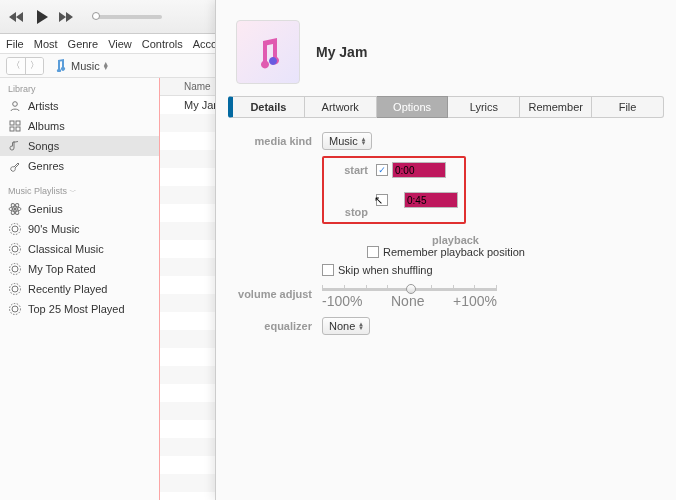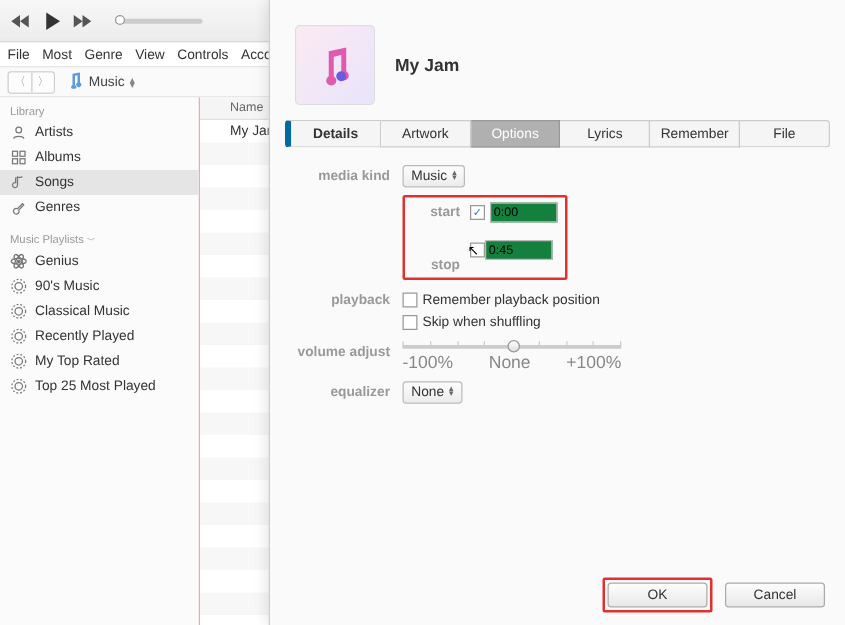--- a/index.html
+++ b/index.html
@@ -56,21 +56,21 @@
 .tab:first-child { border-left: 5px solid #0369a1; border-radius: 3px 0 0 3px; font-weight: bold; }
 .tab:last-child { border-radius: 0 3px 3px 0; }
 .tab.selected { background: #b0b0b0; color: #fff; border-color: #999; }
 
 .form { padding: 0 20px; }
 .form-row { display: flex; align-items: center; margin-bottom: 6px; }
 .form-label { width: 86px; text-align: right; padding-right: 10px; color: #999; font-weight: bold; font-size: 11px; }
 .form-field { display: flex; align-items: center; gap: 4px; }
 .select { display: inline-flex; align-items: center; gap: 4px; height: 18px; padding: 0 6px; background: linear-gradient(#fdfdfd,#ececec); border: 1px solid #bbb; border-radius: 3px; font-size: 11px; }
 .sel-arrow { font-size: 7px; line-height: 4px; color: #666; display: flex; flex-direction: column; }
-.text-input { width: 54px; height: 16px; border: 1px solid #bbb; background: #15803d; font-size: 10px; padding: 0 2px; }
+.text-input { width: 54px; height: 16px; border: 1px solid #bbb; background: #be185d; font-size: 10px; padding: 0 2px; }
 .checkbox { width: 12px; height: 12px; border: 1px solid #999; background: #fff; display: inline-flex; align-items: center; justify-content: center; font-size: 9px; color: #2a7de1; }
 .hl-red { border: 2.5px solid #e03030; border-radius: 2px; padding: 4px 6px 4px 0; }
 .hl-red-btn { border: 2.5px solid #e03030; border-radius: 2px; padding: 2px; display: inline-block; }
 
 .vol-range { width: 175px; height: 3px; background: #ccc; position: relative; margin-top: 4px; }
 .vol-knob { position: absolute; width: 10px; height: 10px; background: linear-gradient(#fff,#ddd); border: 1px solid #999; border-radius: 50%; top: -4px; left: 84px; }
 .vol-ticks { position: absolute; top: -3px; width: 100%; display: flex; justify-content: space-between; }
 .vol-ticks span { width: 1px; height: 4px; background: #ccc; }
 .vol-labels { display: flex; width: 175px; justify-content: space-between; font-size: 14px; color: #888; margin-top: 2px; }
 
@@ -224,30 +224,30 @@
         </span>
       <span>Classical Music</span>
     </div>
     <div class="sb-item">
       <span class="sb-icon">
           <svg class="mi" viewBox="0 0 14 14">
             <circle cx="7" cy="7" r="3" stroke="#777" fill="none"></circle>
             <circle cx="7" cy="7" r="5.5" stroke="#777" fill="none" stroke-dasharray="1.5 1.5"></circle>
           </svg>
         </span>
-      <span>Recently Played</span>
+      <span>My Top Rated</span>
     </div>
     <div class="sb-item">
       <span class="sb-icon">
           <svg class="mi" viewBox="0 0 14 14">
             <circle cx="7" cy="7" r="3" stroke="#777" fill="none"></circle>
             <circle cx="7" cy="7" r="5.5" stroke="#777" fill="none" stroke-dasharray="1.5 1.5"></circle>
           </svg>
         </span>
-      <span>My Top Rated</span>
+      <span>Recently Played</span>
     </div>
     <div class="sb-item">
       <span class="sb-icon">
           <svg class="mi" viewBox="0 0 14 14">
             <circle cx="7" cy="7" r="3" stroke="#777" fill="none"></circle>
             <circle cx="7" cy="7" r="5.5" stroke="#777" fill="none" stroke-dasharray="1.5 1.5"></circle>
           </svg>
         </span>
       <span>Top 25 Most Played</span>
     </div>
@@ -328,26 +328,26 @@
         <div style="display:flex; align-items:center; margin-bottom:4px;">
           <div style="width:52px; text-align:right; padding-right:8px; color:#999; font-weight:bold;">start</div>
           <span class="checkbox">✓</span>
           <input class="text-input" style="margin-left: 4px;" value="0:00">
         </div>
         <div style="display:flex; align-items:center;">
           <div style="width:52px; text-align:right; padding-right:8px; color:#999; font-weight:bold;margin-top:24px;">stop</div>
           <span class="checkbox" style="position:relative;">
             <span style="position:absolute; left:-3px; top:-1px; font-size:11px; color:#000;">↖</span>
           </span>
-          <input class="text-input" style="margin-left: 0;" value="0:45">
-        </div>
-      </div>
-    </div>
-
-    <div class="form-row" style="margin-top:10px;">
+          <input class="text-input" style="margin-left: 16px;" value="0:45">
+        </div>
+      </div>
+    </div>
+
+    <div class="form-row" style="margin-top:10px;flex-direction:column;">
       <div class="form-label">playback</div>
       <div class="form-field">
         <span class="checkbox"></span>
         <span>Remember playback position</span>
       </div>
     </div>
     <div class="form-row">
       <div class="form-label"></div>
       <div class="form-field">
         <span class="checkbox"></span>
@@ -388,19 +388,13 @@
           <span class="sel-arrow">
               <span>▴</span>
               <span>▾</span>
             </span>
         </div>
       </div>
     </div>
 
   </div>
 
-  <div class="dlg-footer">
-    <span class="hl-red-btn">
-      <div class="dlg-btn">OK</div>
-    </span>
-    <div class="dlg-btn">Cancel</div>
-  </div>
 </div>
 
 </body></html>

